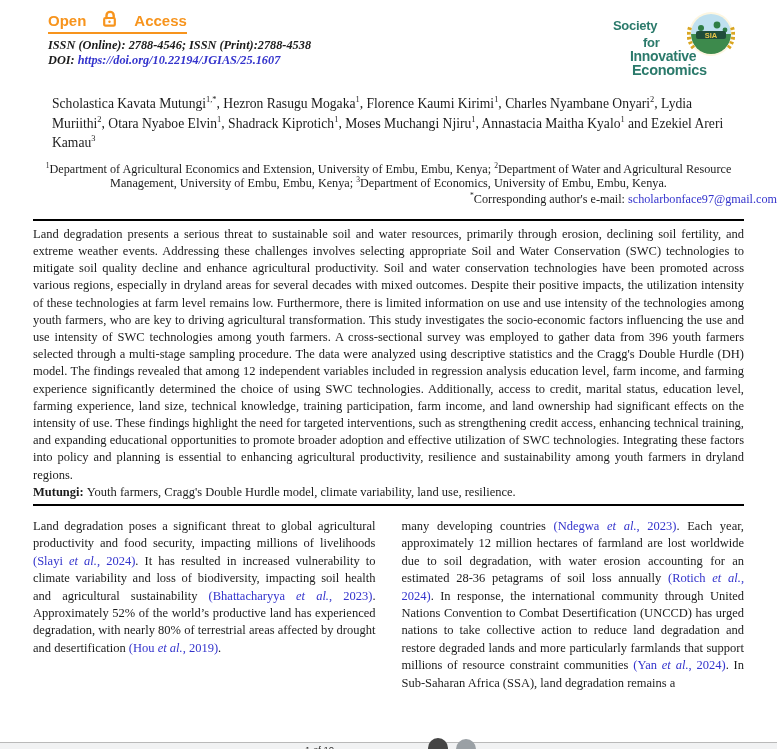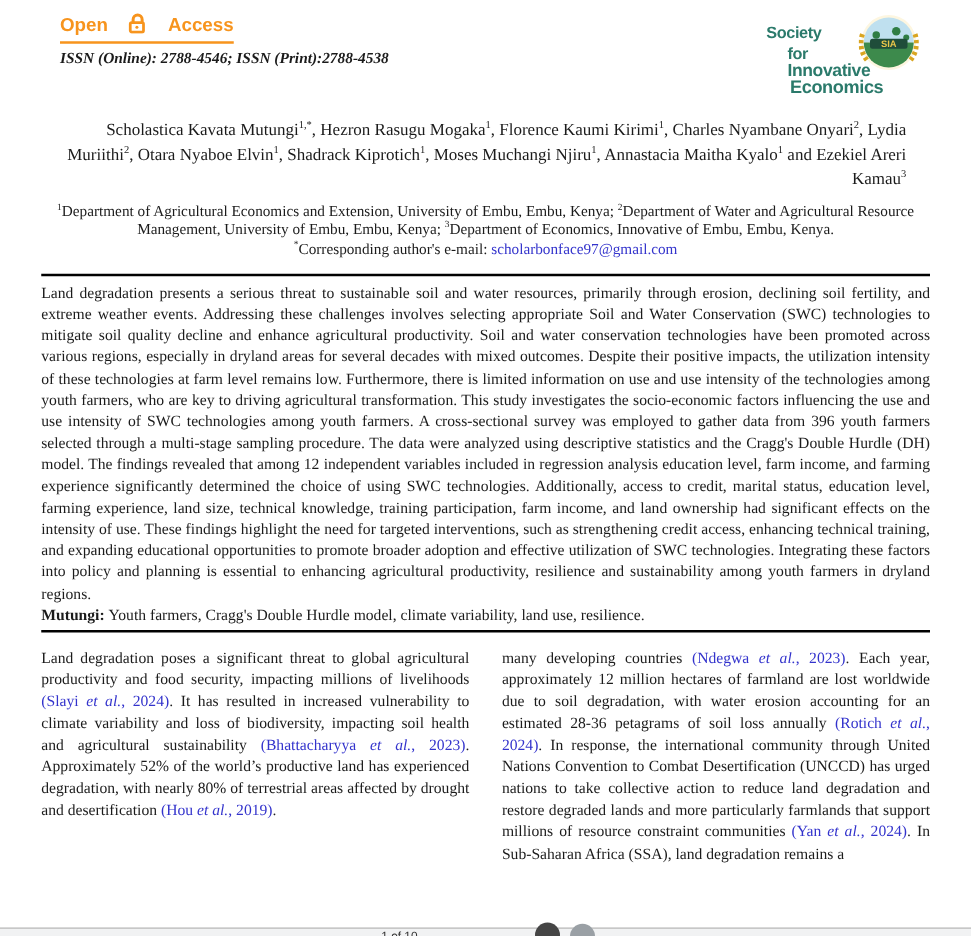--- a/index.html
+++ b/index.html
@@ -16,30 +16,30 @@
              padding-bottom:2px; margin-bottom:4px; }
   .journal-meta { font-size:12.3px; line-height:14.6px; font-weight:bold; font-style:italic; }
   .journal-meta .link { font-weight:bold; }
 
   .society { position:relative; width:122px; height:72px;
              font-family:"Liberation Sans","DejaVu Sans",sans-serif;
              color:#2B7A6B; font-weight:bold; flex-shrink:0; }
   .society .emblem { position:absolute; right:0; top:0; }
   .s-line { position:absolute; white-space:nowrap; z-index:2; letter-spacing:-0.3px; }
   .s1 { font-size:13px; left:0;  top:8px; }
-  .s2 { font-size:13px; left:17px; top:25px; }
+  .s2 { font-size:13px; left:30px; top:25px; }
   .s3 { font-size:14px; left:17px; top:38px; }
   .s4 { font-size:14.5px; left:19px; top:52px; }
 
   
   .title { text-align:center; font-weight:bold; font-size:17.5px; line-height:21.5px;
            margin-top:10px; padding:0 55px; }
-  .authors { text-align:right; font-size:13.6px; line-height:19.5px; margin-top:12px; padding:0 52px; }
+  .authors { text-align:left; font-size:13.6px; line-height:19.5px; margin-top:12px; padding:0 52px; }
   .affiliations { text-align:center; font-size:12.2px; line-height:14.6px; margin-top:9px; padding:0 42px; }
-  .corresponding { text-align:center; font-size:12.2px; margin-top:1px; }
+  .corresponding { text-align:right; font-size:12.2px; margin-top:1px; }
   sup { font-size:0.62em; line-height:0; }
   .link { color:#3333cc; text-decoration:none; cursor:pointer; }
   .italic { font-style:italic; }
   .bold { font-weight:bold; }
 
   .rule { margin:0 33px; border-top:2px solid #000; }
   .rule-top { margin-top:12px; }
   .rule-bottom { margin-top:3px; }
 
   .abstract { margin:5px 33px 0; font-size:12.5px; line-height:17.2px; text-align:justify; }
@@ -72,20 +72,23 @@
         <span>
           <svg width="16" height="17" viewBox="0 0 16 17">
             <path d="M4.5 8 V5.5 a3.6 3.6 0 0 1 7.2 0 V7" fill="none" stroke="#F7941D" stroke-width="2.4" stroke-linecap="round"></path>
             <rect x="2.2" y="8" width="10.6" height="7.6" rx="1.2" fill="none" stroke="#F7941D" stroke-width="2.2"></rect>
             <circle cx="7.5" cy="11.8" r="1.2" fill="#F7941D"></circle>
           </svg>
         </span>
         <span>Access</span>
       </div>
       <div class="journal-meta">ISSN (Online): 2788-4546; ISSN (Print):2788-4538</div>
+      <div class="journal-meta">
+        <span>DOI: </span><span class="link">https://doi.org/10.22194/JGIAS/25.1607</span>
+      </div>
     </div>
 
     <div class="society">
       <svg class="emblem" width="48" height="48" viewBox="0 0 48 48">
         <circle cx="24" cy="24" r="22" fill="#fdf6e0"></circle>
         <path d="M4 24 a20 20 0 0 1 40 0 z" fill="#bfe0ef"></path>
         <path d="M4 24 a20 20 0 0 0 40 0 z" fill="#3d8a4c"></path>
         <circle cx="14" cy="18" r="3" fill="#2f7d44"></circle>
         <circle cx="30" cy="15" r="3.4" fill="#2f7d44"></circle>
         <circle cx="38" cy="20" r="2.4" fill="#2f7d44"></circle>
@@ -95,21 +98,21 @@
         <path d="M41.5 38 A 21.5 21.5 0 0 0 44.5 16" fill="none" stroke="#d9a520" stroke-width="4" stroke-dasharray="2.6 2.2"></path>
       </svg>
       <div class="s-line s1">Society</div>
       <div class="s-line s2">for</div>
       <div class="s-line s3">Innovative</div>
       <div class="s-line s4">Economics</div>
     </div>
   </div>
 
   <div class="authors"><span>Scholastica Kavata Mutungi</span><sup>1,*</sup><span>, Hezron Rasugu Mogaka</span><sup>1</sup><span>, Florence Kaumi Kirimi</span><sup>1</sup><span>, Charles Nyambane Onyari</span><sup>2</sup><span>, Lydia Muriithi</span><sup>2</sup><span>, Otara Nyaboe Elvin</span><sup>1</sup><span>, Shadrack Kiprotich</span><sup>1</sup><span>, Moses Muchangi Njiru</span><sup>1</sup><span>, Annastacia Maitha Kyalo</span><sup>1</sup><span> and Ezekiel Areri Kamau</span><sup>3</sup></div>
-  <div class="affiliations"><sup>1</sup><span>Department of Agricultural Economics and Extension, University of Embu, Embu, Kenya; </span><sup>2</sup><span>Department of Water and Agricultural Resource Management, University of Embu, Embu, Kenya; </span><sup>3</sup><span>Department of Economics, Innovative of Embu, Embu, Kenya.</span></div>
+  <div class="affiliations"><sup>1</sup><span>Department of Agricultural Economics and Extension, University of Embu, Embu, Kenya; </span><sup>2</sup><span>Department of Water and Agricultural Resource Management, University of Embu, Embu, Kenya; </span><sup>3</sup><span>Department of Economics, University of Embu, Embu, Kenya.</span></div>
   <div class="corresponding">
     <sup>*</sup><span>Corresponding author's e-mail: </span><span class="link">scholarbonface97@gmail.com</span>
   </div>
 
   <div class="rule rule-top"></div>
   <div class="abstract">Land degradation presents a serious threat to sustainable soil and water resources, primarily through erosion, declining soil fertility, and extreme weather events. Addressing these challenges involves selecting appropriate Soil and Water Conservation (SWC) technologies to mitigate soil quality decline and enhance agricultural productivity. Soil and water conservation technologies have been promoted across various regions, especially in dryland areas for several decades with mixed outcomes. Despite their positive impacts, the utilization intensity of these technologies at farm level remains low. Furthermore, there is limited information on use and use intensity of the technologies among youth farmers, who are key to driving agricultural transformation. This study investigates the socio-economic factors influencing the use and use intensity of SWC technologies among youth farmers. A cross-sectional survey was employed to gather data from 396 youth farmers selected through a multi-stage sampling procedure. The data were analyzed using descriptive statistics and the Cragg's Double Hurdle (DH) model. The findings revealed that among 12 independent variables included in regression analysis education level, farm income, and farming experience significantly determined the choice of using SWC technologies. Additionally, access to credit, marital status, education level, farming experience, land size, technical knowledge, training participation, farm income, and land ownership had significant effects on the intensity of use. These findings highlight the need for targeted interventions, such as strengthening credit access, enhancing technical training, and expanding educational opportunities to promote broader adoption and effective utilization of SWC technologies. Integrating these factors into policy and planning is essential to enhancing agricultural productivity, resilience and sustainability among youth farmers in dryland regions.</div>
   <div class="keywords"><span class="bold">Mutungi: </span><span>Youth farmers, Cragg's Double Hurdle model, climate variability, land use, resilience.</span></div>
   <div class="rule rule-bottom"></div>
 
   <div class="columns">

